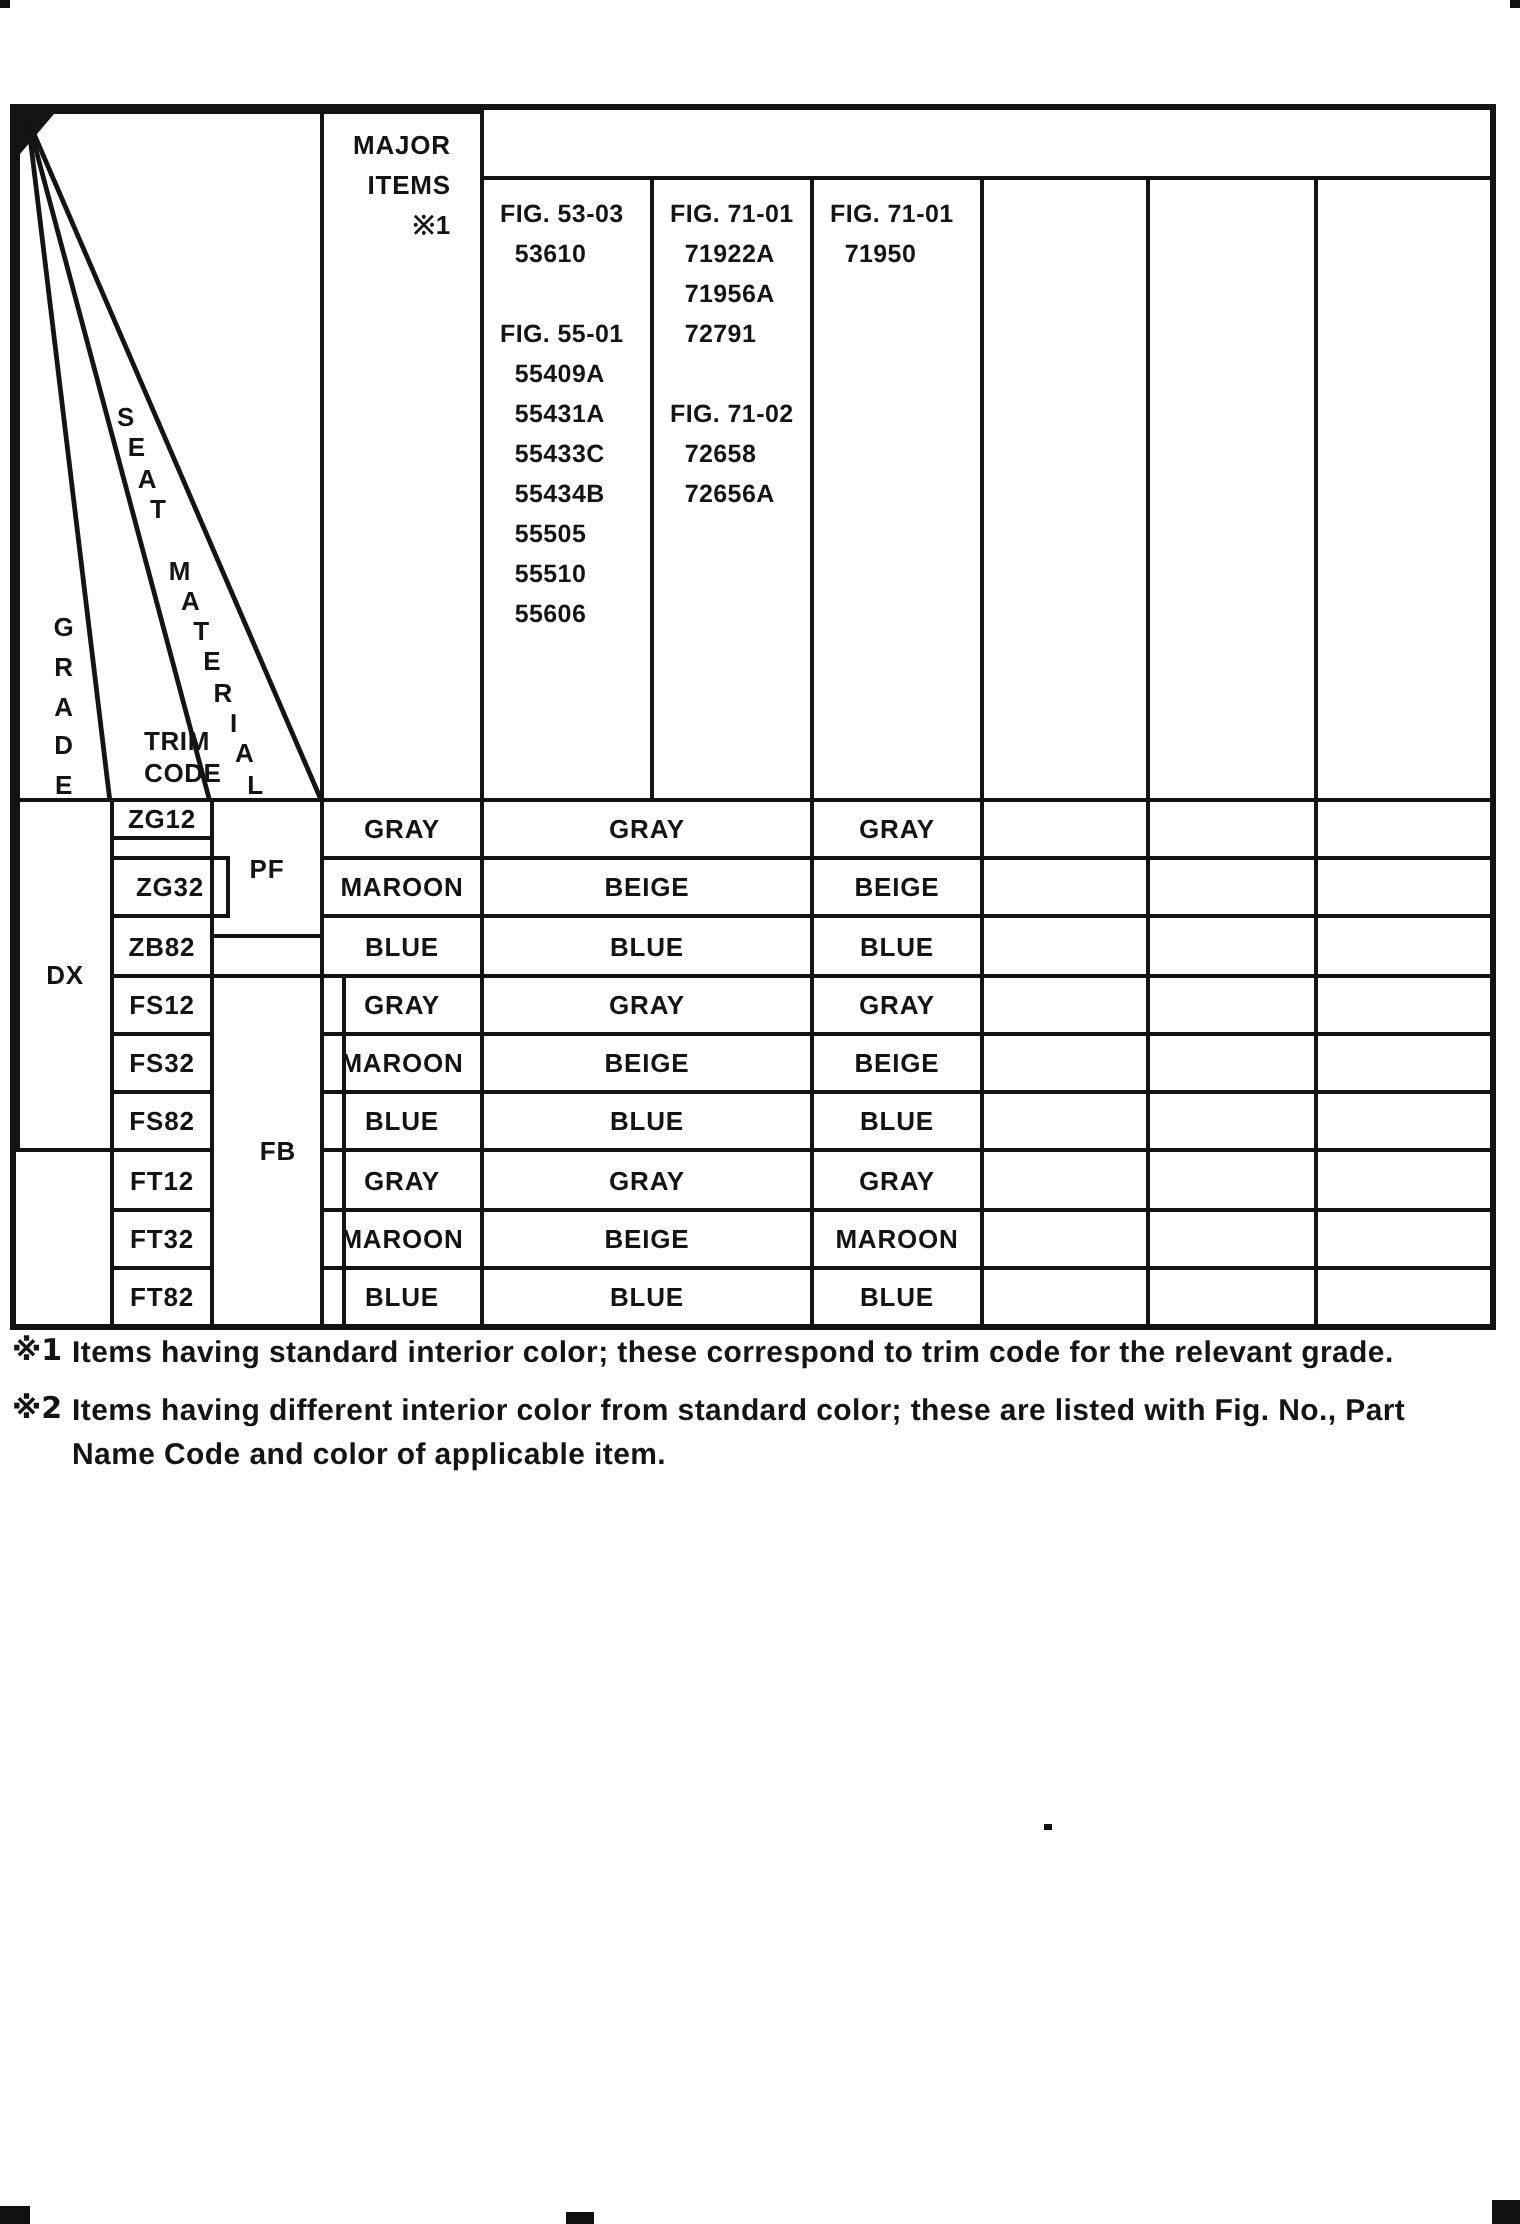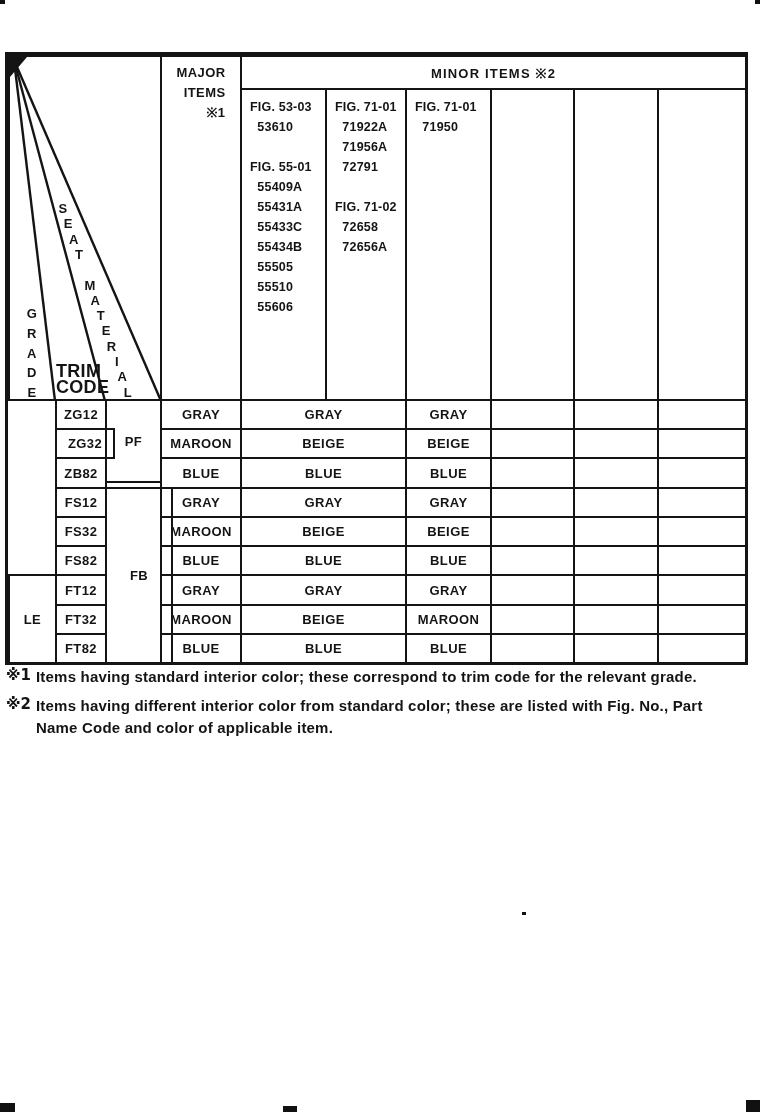--- a/index.html
+++ b/index.html
@@ -16,22 +16,22 @@
   .fig{justify-content:flex-start;align-items:flex-start;text-align:left;
        padding:7px 0 0 8px;white-space:pre;font-size:12.5px;line-height:20px;letter-spacing:.2px;}
   .hdr{white-space:pre;text-align:right;line-height:20px;align-items:flex-start;padding-top:6px;}
   .band{letter-spacing:1.2px;}
   
   #diag{align-items:stretch;justify-content:flex-start;}
   #diag svg{position:absolute;left:0;top:0;}
   .lab-host{position:absolute;left:0;top:0;right:0;bottom:0;}
   .dl{position:absolute;width:14px;text-align:center;font-weight:bold;font-size:13px;
       line-height:14px;color:#141414;}
-  #trimcode{position:absolute;left:46px;top:306px;white-space:pre;font-weight:bold;
-            font-size:18px;line-height:16px;color:#141414;letter-spacing:.3px;}
+  #trimcode{position:absolute;left:62px;top:306px;white-space:pre;font-weight:bold;
+            font-size:13px;line-height:16px;color:#141414;letter-spacing:.3px;}
 
   
   .footnotes{position:absolute;left:6px;top:666px;width:750px;color:#141414;}
   .footnote{display:flex;margin-bottom:7px;}
   .fn-mark{width:30px;flex:0 0 30px;font-weight:bold;font-size:15px;
            font-family:"DejaVu Sans","Liberation Sans",sans-serif;}
   .fn-text{font-weight:bold;font-size:15px;line-height:22px;white-space:pre-line;letter-spacing:.2px;}
 
   
   .speck{position:absolute;background:#111;}
@@ -72,21 +72,20 @@
           <span class="dl" style="left: 110.8px; top: 328.6px;">L</span>
         </div>
       <div id="trimcode">TRIM
 CODE</div>
     </div>
 
     <div class="c hdr" style="left:152px;top:0;width:82px;height:346px;">MAJOR
 ITEMS
 ※1</div>
 
-    <div class="c band" style="left:232px;top:0;width:507px;height:35px;">MINOR ITEMS ※2</div>
 
     <div class="c fig" style="left:232px;top:33px;width:87px;height:313px;">FIG. 53-03
   53610
 
 FIG. 55-01
   55409A
   55431A
   55433C
   55434B
   55505
@@ -99,33 +98,33 @@
 
 FIG. 71-02
   72658
   72656A</div>
     <div class="c fig" style="left:397px;top:33px;width:87px;height:313px;">FIG. 71-01
   71950</div>
     <div class="c fig" style="left:482px;top:33px;width:85px;height:313px;"></div>
     <div class="c fig" style="left:565px;top:33px;width:86px;height:313px;"></div>
     <div class="c fig" style="left:649px;top:33px;width:90px;height:313px;"></div>
 
-    <div class="c" style="left:0;top:519px;width:49px;height:90px;">LE</div>
-
-    <div class="c" style="left:47px;top:344px;width:52px;height:31px;">ZG12</div>
+    <div class="c" style="left:0;top:344px;width:49px;height:177px;">DX</div>
+
+    <div class="c" style="left:47px;top:344px;width:52px;height:21px;">ZG12</div>
     <div class="c" style="left:47px;top:373px;width:60px;height:31px;">ZG32</div>
     <div class="c" style="left:47px;top:402px;width:52px;height:32px;">ZB82</div>
     <div class="c" style="left:47px;top:432px;width:52px;height:31px;">FS12</div>
     <div class="c" style="left:47px;top:461px;width:52px;height:31px;">FS32</div>
     <div class="c" style="left:47px;top:490px;width:52px;height:31px;">FS82</div>
     <div class="c" style="left:47px;top:519px;width:52px;height:32px;">FT12</div>
     <div class="c" style="left:47px;top:549px;width:52px;height:31px;">FT32</div>
     <div class="c" style="left:47px;top:578px;width:52px;height:31px;">FT82</div>
 
-    <div class="c" style="left:97px;top:344px;width:57px;height:84px;">PF</div>
+    <div class="c" style="left:97px;top:344px;width:57px;height:70px;">PF</div>
     <div class="c" style="left:97px;top:432px;width:68px;height:177px;">FB</div>
 
     <div class="c" style="left:152px;top:344px;width:82px;height:31px;">GRAY</div>
     <div class="c" style="left:152px;top:373px;width:82px;height:31px;">MAROON</div>
     <div class="c" style="left:152px;top:402px;width:82px;height:32px;">BLUE</div>
     <div class="c" style="left:152px;top:432px;width:82px;height:31px;">GRAY</div>
     <div class="c" style="left:152px;top:461px;width:82px;height:31px;">MAROON</div>
     <div class="c" style="left:152px;top:490px;width:82px;height:31px;">BLUE</div>
     <div class="c" style="left:152px;top:519px;width:82px;height:32px;">GRAY</div>
     <div class="c" style="left:152px;top:549px;width:82px;height:31px;">MAROON</div>

